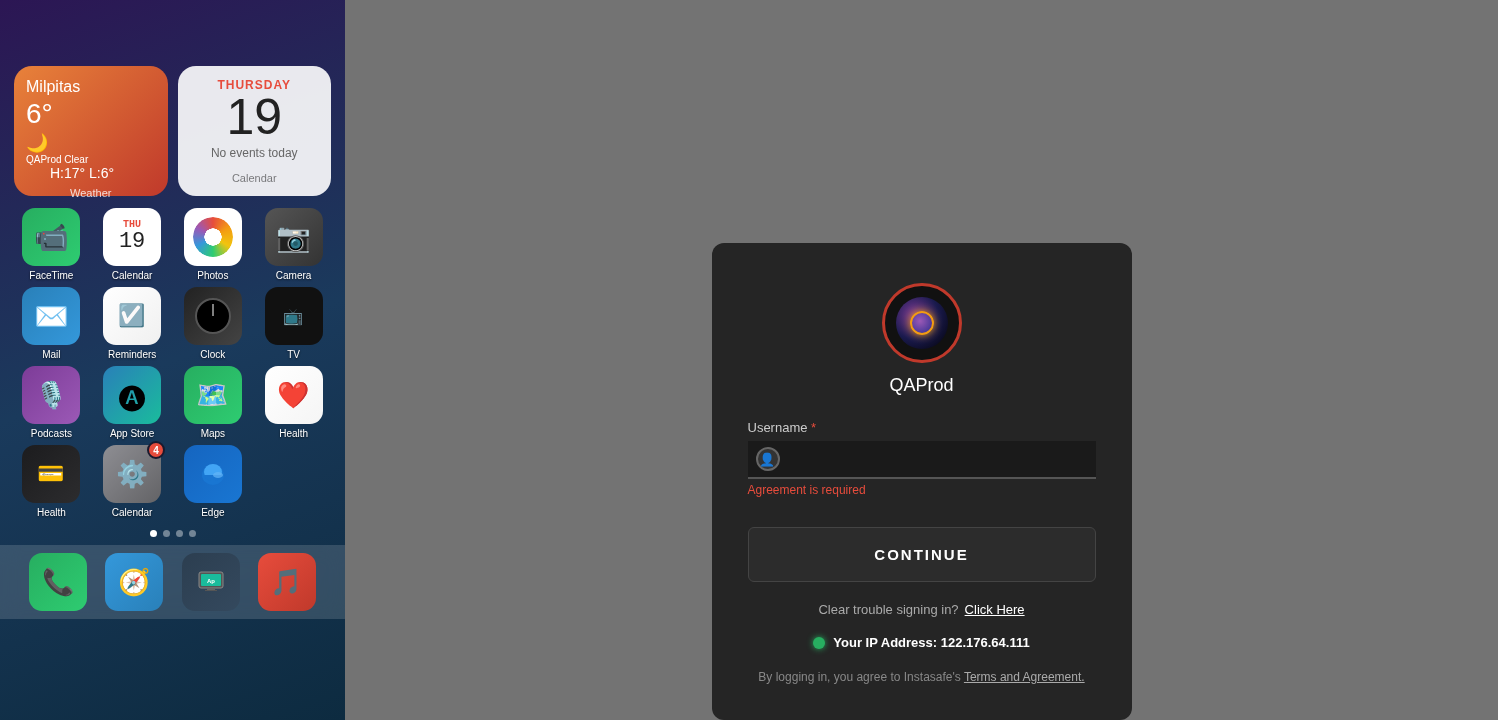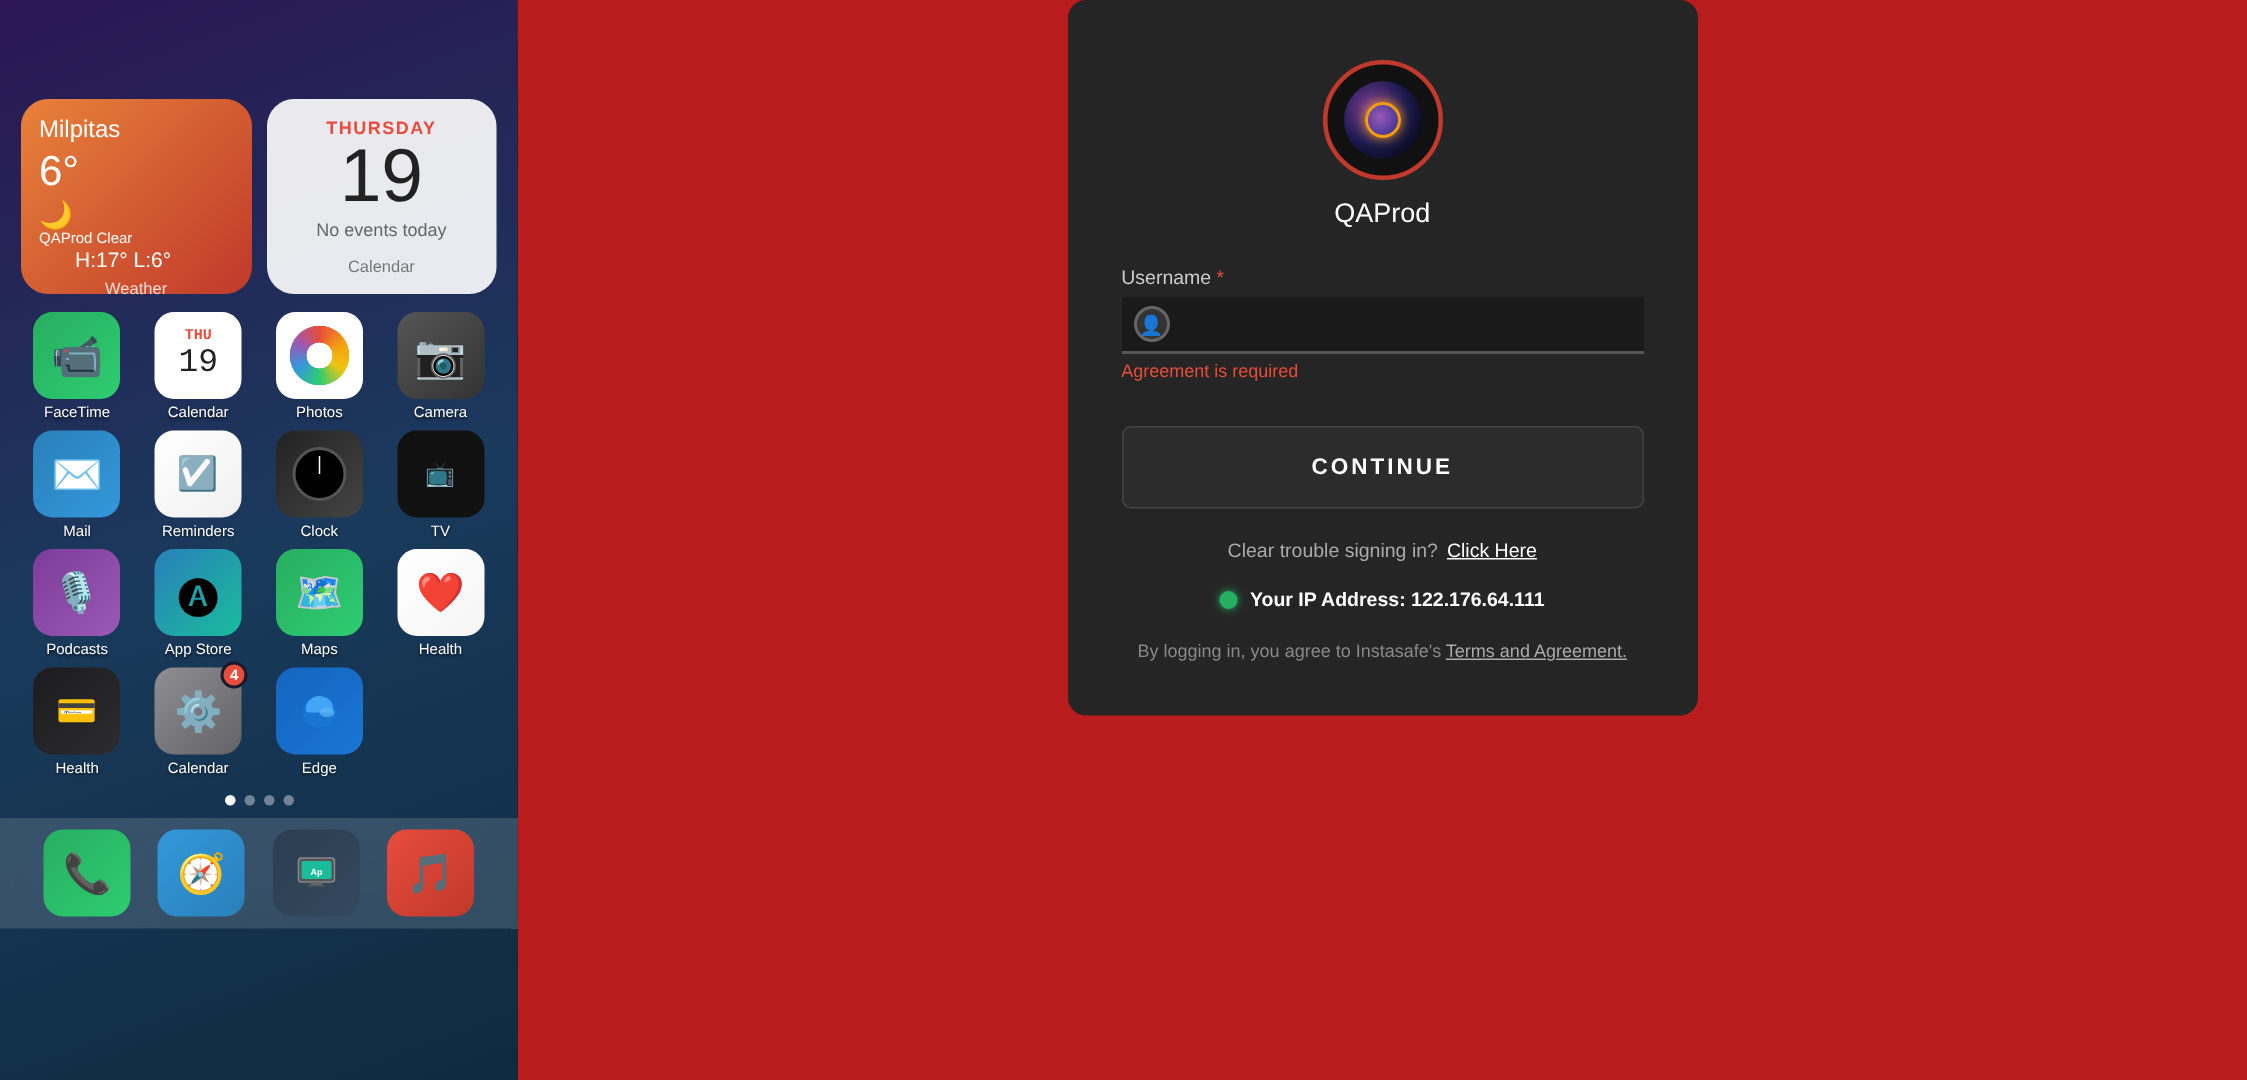--- a/index.html
+++ b/index.html
@@ -204,23 +204,23 @@
       width: 1px;
       height: 12px;
       background: #fff;
       transform: translateX(-50%) translateY(-100%);
       transform-origin: bottom center;
     }
 
     
     .right-panel {
       flex: 1;
-      background: #b91c1c;
-      display: flex;
-      align-items: flex-start;
+      background: #737373;
+      display: flex;
+      align-items: flex-end;
       justify-content: center;
     }
 
     .login-card {
       width: 420px;
       background: #252525;
       border-radius: 12px;
       padding: 40px 36px 36px;
       display: flex;
       flex-direction: column;

